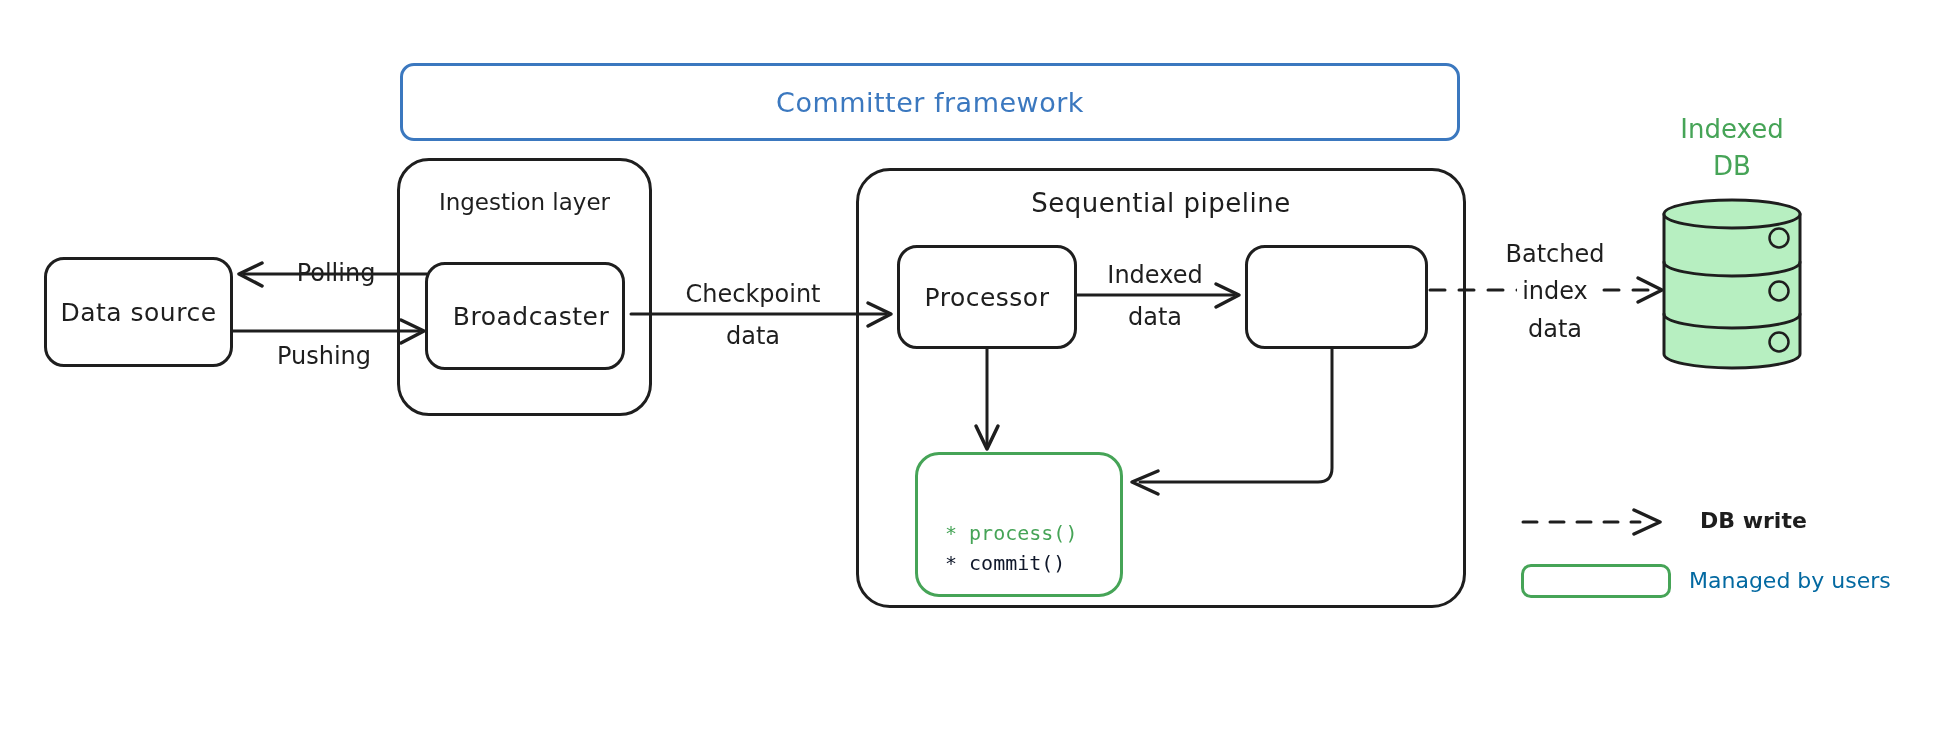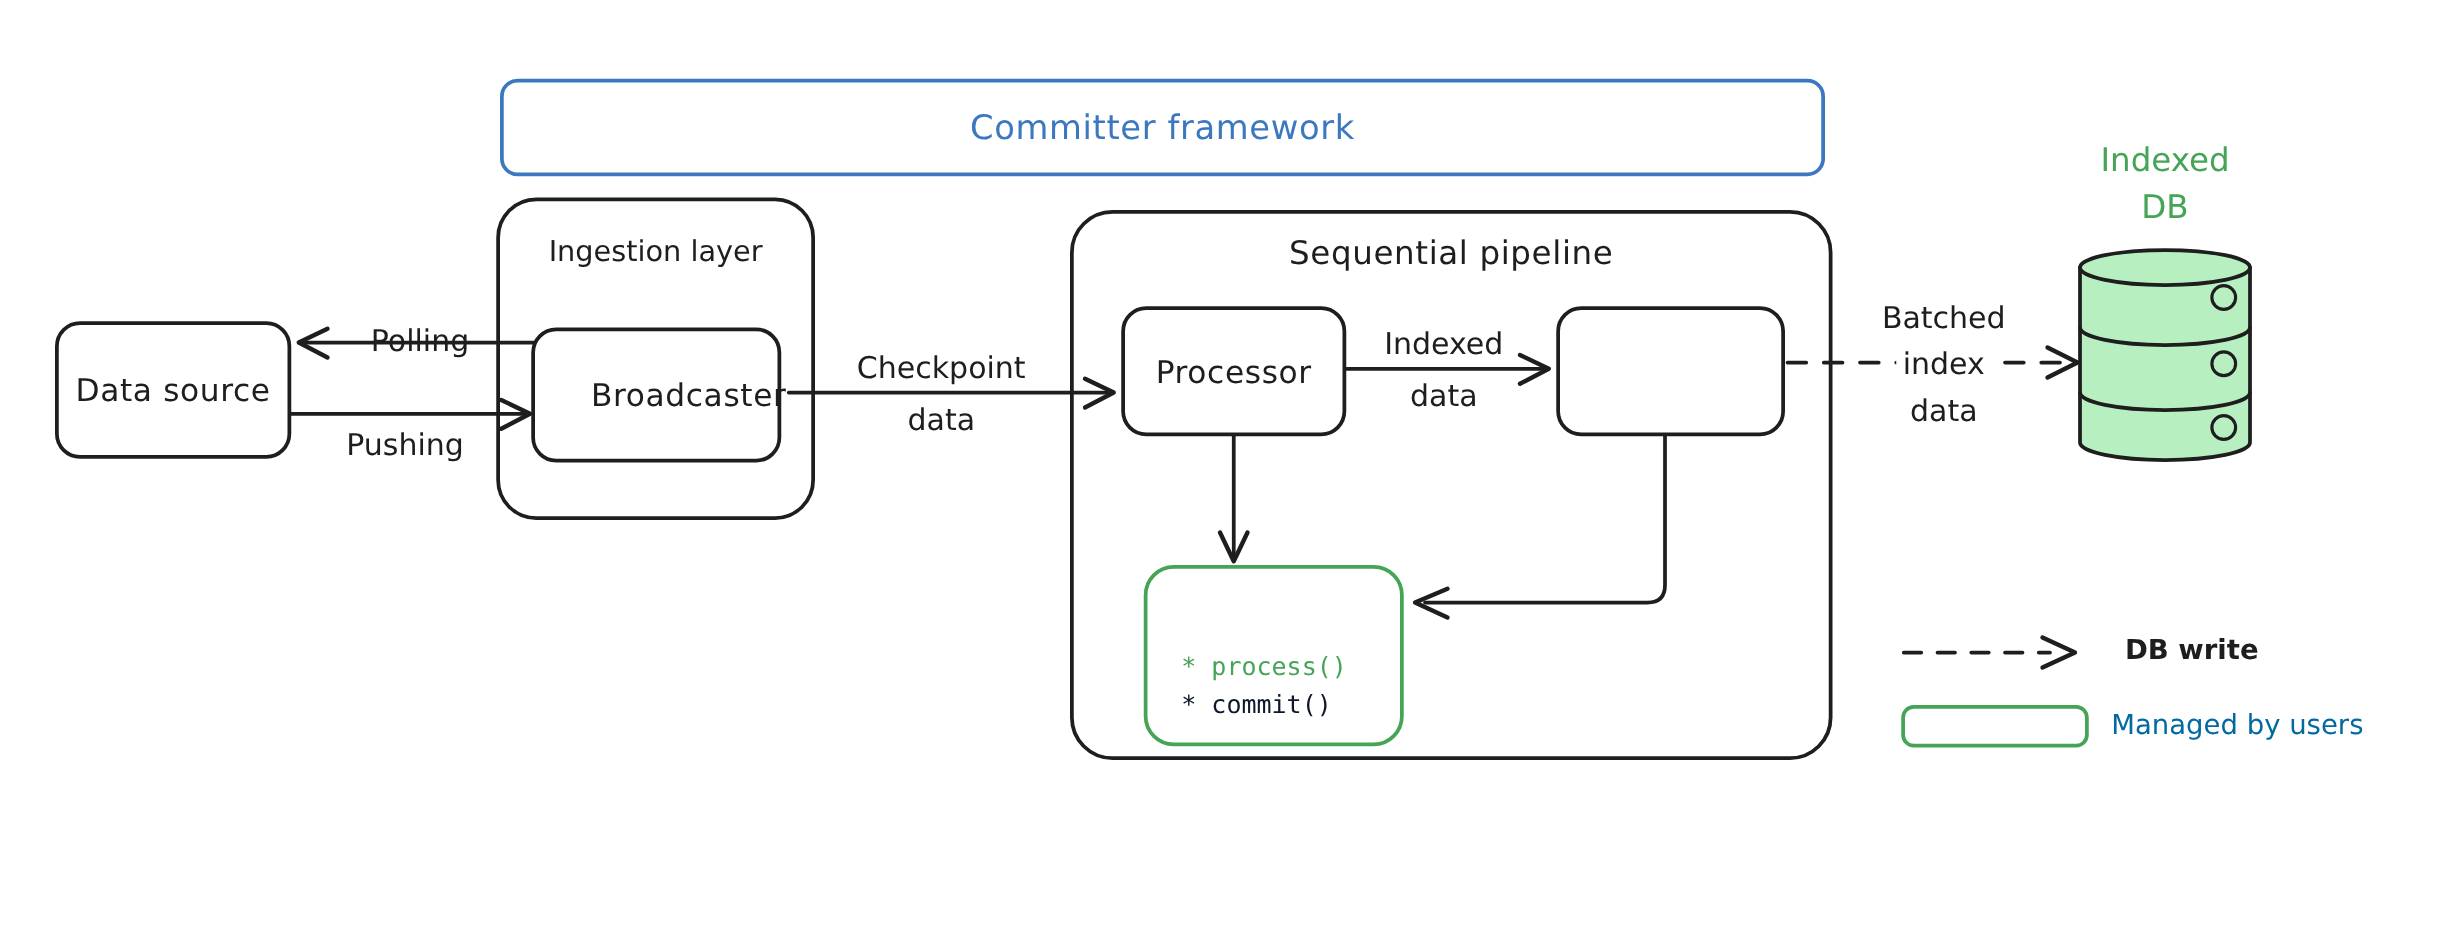--- a/index.html
+++ b/index.html
@@ -78,21 +78,21 @@
     </g>
   </svg>
 
   <div class="box" style="left:400px;top:63px;width:1060px;height:78px;border:3px solid #3b78bf;border-radius:14px;"></div>
   <div class="label center" style="left:400px;top:63px;width:1060px;height:78px;color:#3b78bf;font-size:27px;letter-spacing:0.5px;">Committer framework</div>
 
   <div class="box black-box" style="left:397px;top:158px;width:255px;height:258px;border-radius:32px;"></div>
   <div class="label" style="left:397px;top:189px;width:255px;text-align:center;font-size:23px;">Ingestion layer</div>
 
   <div class="box black-box" style="left:425px;top:262px;width:200px;height:108px;border-radius:20px;"></div>
-  <div class="label center node-label" style="left:425px;top:262px;width:212px;height:108px;padding-left:20px;">Broadcaster</div>
+  <div class="label center node-label" style="left:425px;top:262px;width:212px;height:108px;">Broadcaster</div>
 
   <div class="box black-box" style="left:44px;top:257px;width:189px;height:110px;border-radius:20px;"></div>
   <div class="label center node-label" style="left:44px;top:257px;width:189px;height:110px;">Data source</div>
 
   <div class="label edge-label" style="left:276px;top:235px;width:120px;margin-top:24px;">Polling</div>
   <div class="label edge-label" style="left:264px;top:342px;width:120px;">Pushing</div>
 
   <div class="label edge-label" style="left:668px;top:280px;width:170px;">Checkpoint</div>
   <div class="label edge-label" style="left:668px;top:322px;width:170px;">data</div>
 

